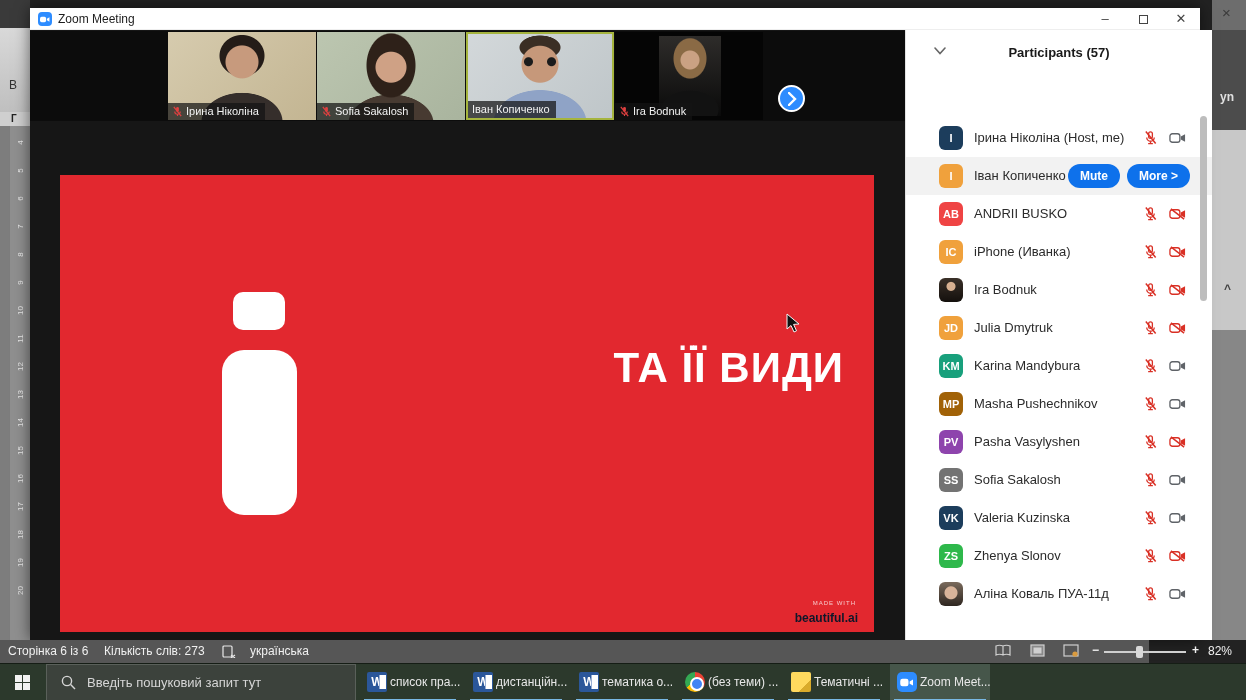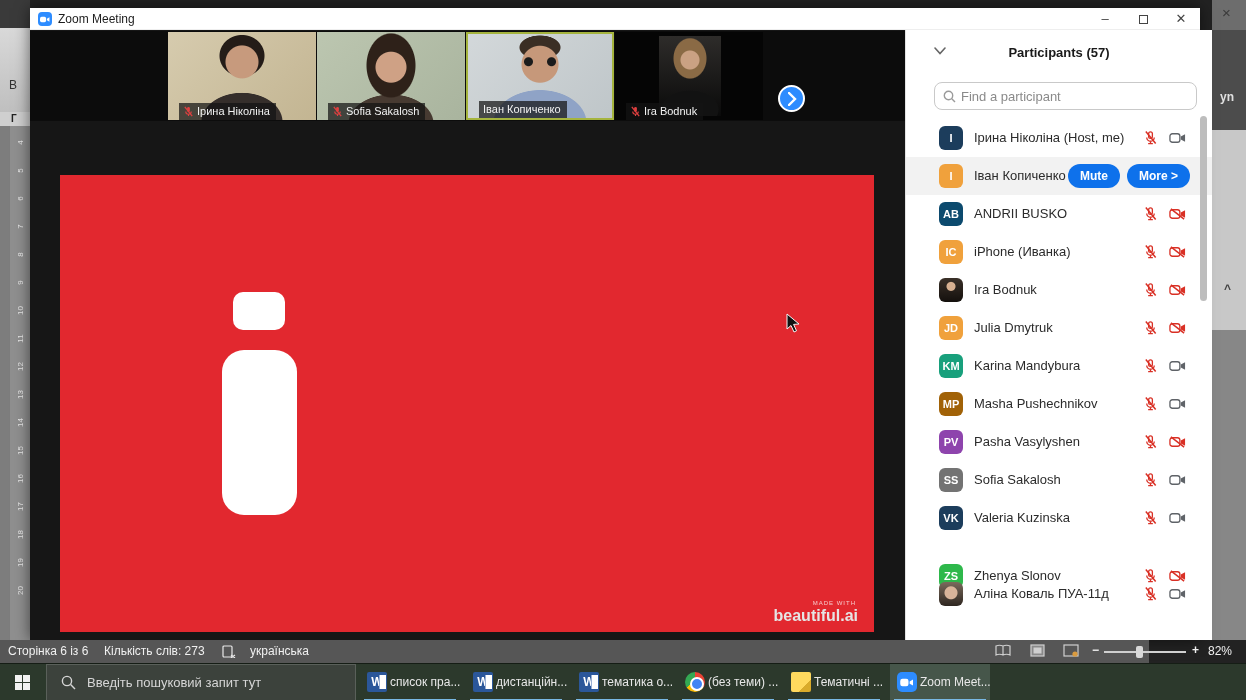--- a/index.html
+++ b/index.html
@@ -31,21 +31,21 @@
   #zm-title { position:absolute; left:28px; top:4px; font-size:12px; color:#1d1d1d; }
   .winctl { position:absolute; top:0; width:38px; height:22px; text-align:center; color:#444; font-size:13px; line-height:22px; }
   #btn-min { right:76px; } #btn-max { right:38px; } #btn-close { right:0; }
   #btn-max i { display:inline-block; width:9px; height:9px; border:1px solid #444; vertical-align:middle; }
 
   #zm-content { position:absolute; left:0; top:22px; width:875px; height:610px; background:#161616; }
 
   
   #strip { position:absolute; left:0; top:1px; width:875px; height:90px; background:#0c0c0c; }
   .tile { position:absolute; top:1px; height:88px; width:148px; overflow:hidden; }
-  .tile .label { position:absolute; left:0; bottom:0; background:rgba(20,20,20,.72); color:#f2f2f2; font-size:11px; padding:2px 6px 3px 4px; display:flex; align-items:center; gap:3px; white-space:nowrap;margin-left:11px; }
+  .tile .label { position:absolute; left:0; bottom:0; background:rgba(20,20,20,.72); color:#f2f2f2; font-size:11px; padding:2px 6px 3px 4px; display:flex; align-items:center; gap:3px; white-space:nowrap; }
   .person { position:absolute; left:0; top:0; width:100%; height:100%; }
   .t1 { background:linear-gradient(135deg,#d6cbae,#c3b592); }
   .t1 .person { background:
       radial-gradient(circle 17px at 50% 34%, #c79a7d 0 16px, transparent 17px),
       radial-gradient(ellipse 26px 24px at 50% 27%, #241c18 0 22px, transparent 23px),
       radial-gradient(ellipse 42px 30px at 50% 102%, #352e2b 0 40px, transparent 41px); }
   .t2 { background:linear-gradient(135deg,#bcc6b0,#a9b49e); }
   .t2 .person { background:
       radial-gradient(circle 16px at 50% 40%, #cfa185 0 15px, transparent 16px),
       radial-gradient(ellipse 26px 34px at 50% 38%, #2e2119 0 24px, transparent 25px),
@@ -65,21 +65,21 @@
       linear-gradient(#2e2c2a,#0a0a0a); }
   #next-btn { position:absolute; left:748px; top:54px; width:27px; height:27px; border-radius:50%; background:#2d8cff; border:2px solid #fff; color:#fff; }
   #next-btn svg { position:absolute; left:8px; top:5px; }
 
   
   #slide { position:absolute; left:30px; top:145px; width:814px; height:457px; background:#e2282f; }
   #slide-i-dot  { position:absolute; left:173px; top:117px; width:52px; height:38px; border-radius:10px; background:#fff; }
   #slide-i-stem { position:absolute; left:162px; top:175px; width:75px; height:165px; border-radius:22px; background:#fff; }
   #slide-title { position:absolute; right:30px; top:168px; text-align:right; color:#fff; font-weight:bold; font-size:42px; line-height:50px; letter-spacing:1px; }
   #made-with { position:absolute; right:18px; bottom:26px; color:#f6c9cb; font-size:6px; letter-spacing:1px; text-align:right; }
-  #brand { position:absolute; right:16px; bottom:7px; color:#e5e5e5; font-weight:bold; font-size:16px; }
+  #brand { position:absolute; right:16px; bottom:7px; color:#0f172a; font-weight:bold; font-size:12px; }
 
   
   #cursor { position:absolute; left:756px; top:283px; }
 
   
   #panel { position:absolute; left:875px; top:22px; width:307px; height:610px; background:#fff; border-left:1px solid #e3e3e3; font-size:13px; }
   #panel-header { position:absolute; left:0; top:12px; width:100%; height:22px; }
   #panel-chevron { position:absolute; left:28px; top:5px; }
   #panel-title { position:absolute; left:0; top:3px; width:100%; text-align:center; font-weight:bold; color:#1a1a1a; font-size:13px; }
   #search-box { position:absolute; left:28px; top:52px; width:263px; height:28px; border:1px solid #c9c9c9; border-radius:8px; color:#8a8a8a; }
@@ -258,44 +258,38 @@
           <svg width="9" height="14" viewBox="0 0 9 14">
               <path d="M1 1 L7 7 L1 13" fill="none" stroke="#fff" stroke-width="2.4" stroke-linecap="round"></path>
             </svg>
         </div>
       </div>
 
       <div id="slide">
         <div id="slide-i-dot"></div>
         <div id="slide-i-stem"></div>
         <div id="slide-title">
+          <div>ТА ЇЇ ВИДИ</div>
         </div>
         <div id="made-with">MADE WITH</div>
         <div id="brand">beautiful.ai</div>
       </div>
 
       <svg id="cursor" width="15" height="21" viewBox="0 0 15 21">
         <path d="M1 1 L1 16 L5 12.5 L8 19 L10.5 17.8 L7.6 11.4 L13 11 Z" fill="#111" stroke="#f5f5f5" stroke-width="1"></path>
       </svg>
     </div>
 
     <div id="panel">
       <div id="panel-header">
         <svg id="panel-chevron" width="12" height="8" viewBox="0 0 12 8">
             <path d="M1 1 L6 6.5 L11 1" fill="none" stroke="#666" stroke-width="1.6" stroke-linecap="round"></path>
           </svg>
         <div id="panel-title">Participants (57)</div>
       </div>
-      <div id="search-box">
-        <svg width="13" height="13" viewBox="0 0 13 13">
-            <circle cx="5.5" cy="5.5" r="4.2" fill="none" stroke="#9a9a9a" stroke-width="1.4"></circle>
-            <line x1="8.8" y1="8.8" x2="12" y2="12" stroke="#9a9a9a" stroke-width="1.4"></line>
-          </svg>
-        <span>Find a participant</span>
-      </div>
 
       <div id="plist">
 
         <div class="p-row" style="top:0">
           <div class="p-av" style="background: rgb(28, 61, 92);">
               <span>I</span>
             </div>
           <div class="p-name">Ірина Ніколіна (Host, me)</div>
           <div class="p-icons">
             <svg width="15" height="15">
@@ -312,21 +306,21 @@
               <span>I</span>
             </div>
           <div class="p-name">Іван Копиченко</div>
           <div class="row-btns">
             <button class="pill">Mute</button>
             <button class="pill">More &gt;</button>
           </div>
         </div>
 
         <div class="p-row" style="top:76px">
-          <div class="p-av" style="background: #0c4a6e;">
+          <div class="p-av" style="background: #ef4444;">
               <span>AB</span>
             </div>
           <div class="p-name">ANDRII BUSKO</div>
           <div class="p-icons">
             <svg width="15" height="15">
                 <use href="#mic-off"></use>
               </svg>
             <svg width="17" height="12">
                 <use href="#cam-off"></use>
               </svg>
@@ -444,21 +438,21 @@
           <div class="p-icons">
             <svg width="15" height="15">
                 <use href="#mic-off"></use>
               </svg>
             <svg width="17" height="12">
                 <use href="#cam-on"></use>
               </svg>
           </div>
         </div>
 
-        <div class="p-row" style="top:438px">
+        <div class="p-row" style="top:418px">
           <div class="p-av" style="background: rgb(46, 184, 75);">
               <span>ZS</span>
             </div>
           <div class="p-name">Zhenya Slonov</div>
           <div class="p-icons">
             <svg width="15" height="15">
                 <use href="#mic-off"></use>
               </svg>
             <svg width="17" height="12">
                 <use href="#cam-off"></use>

